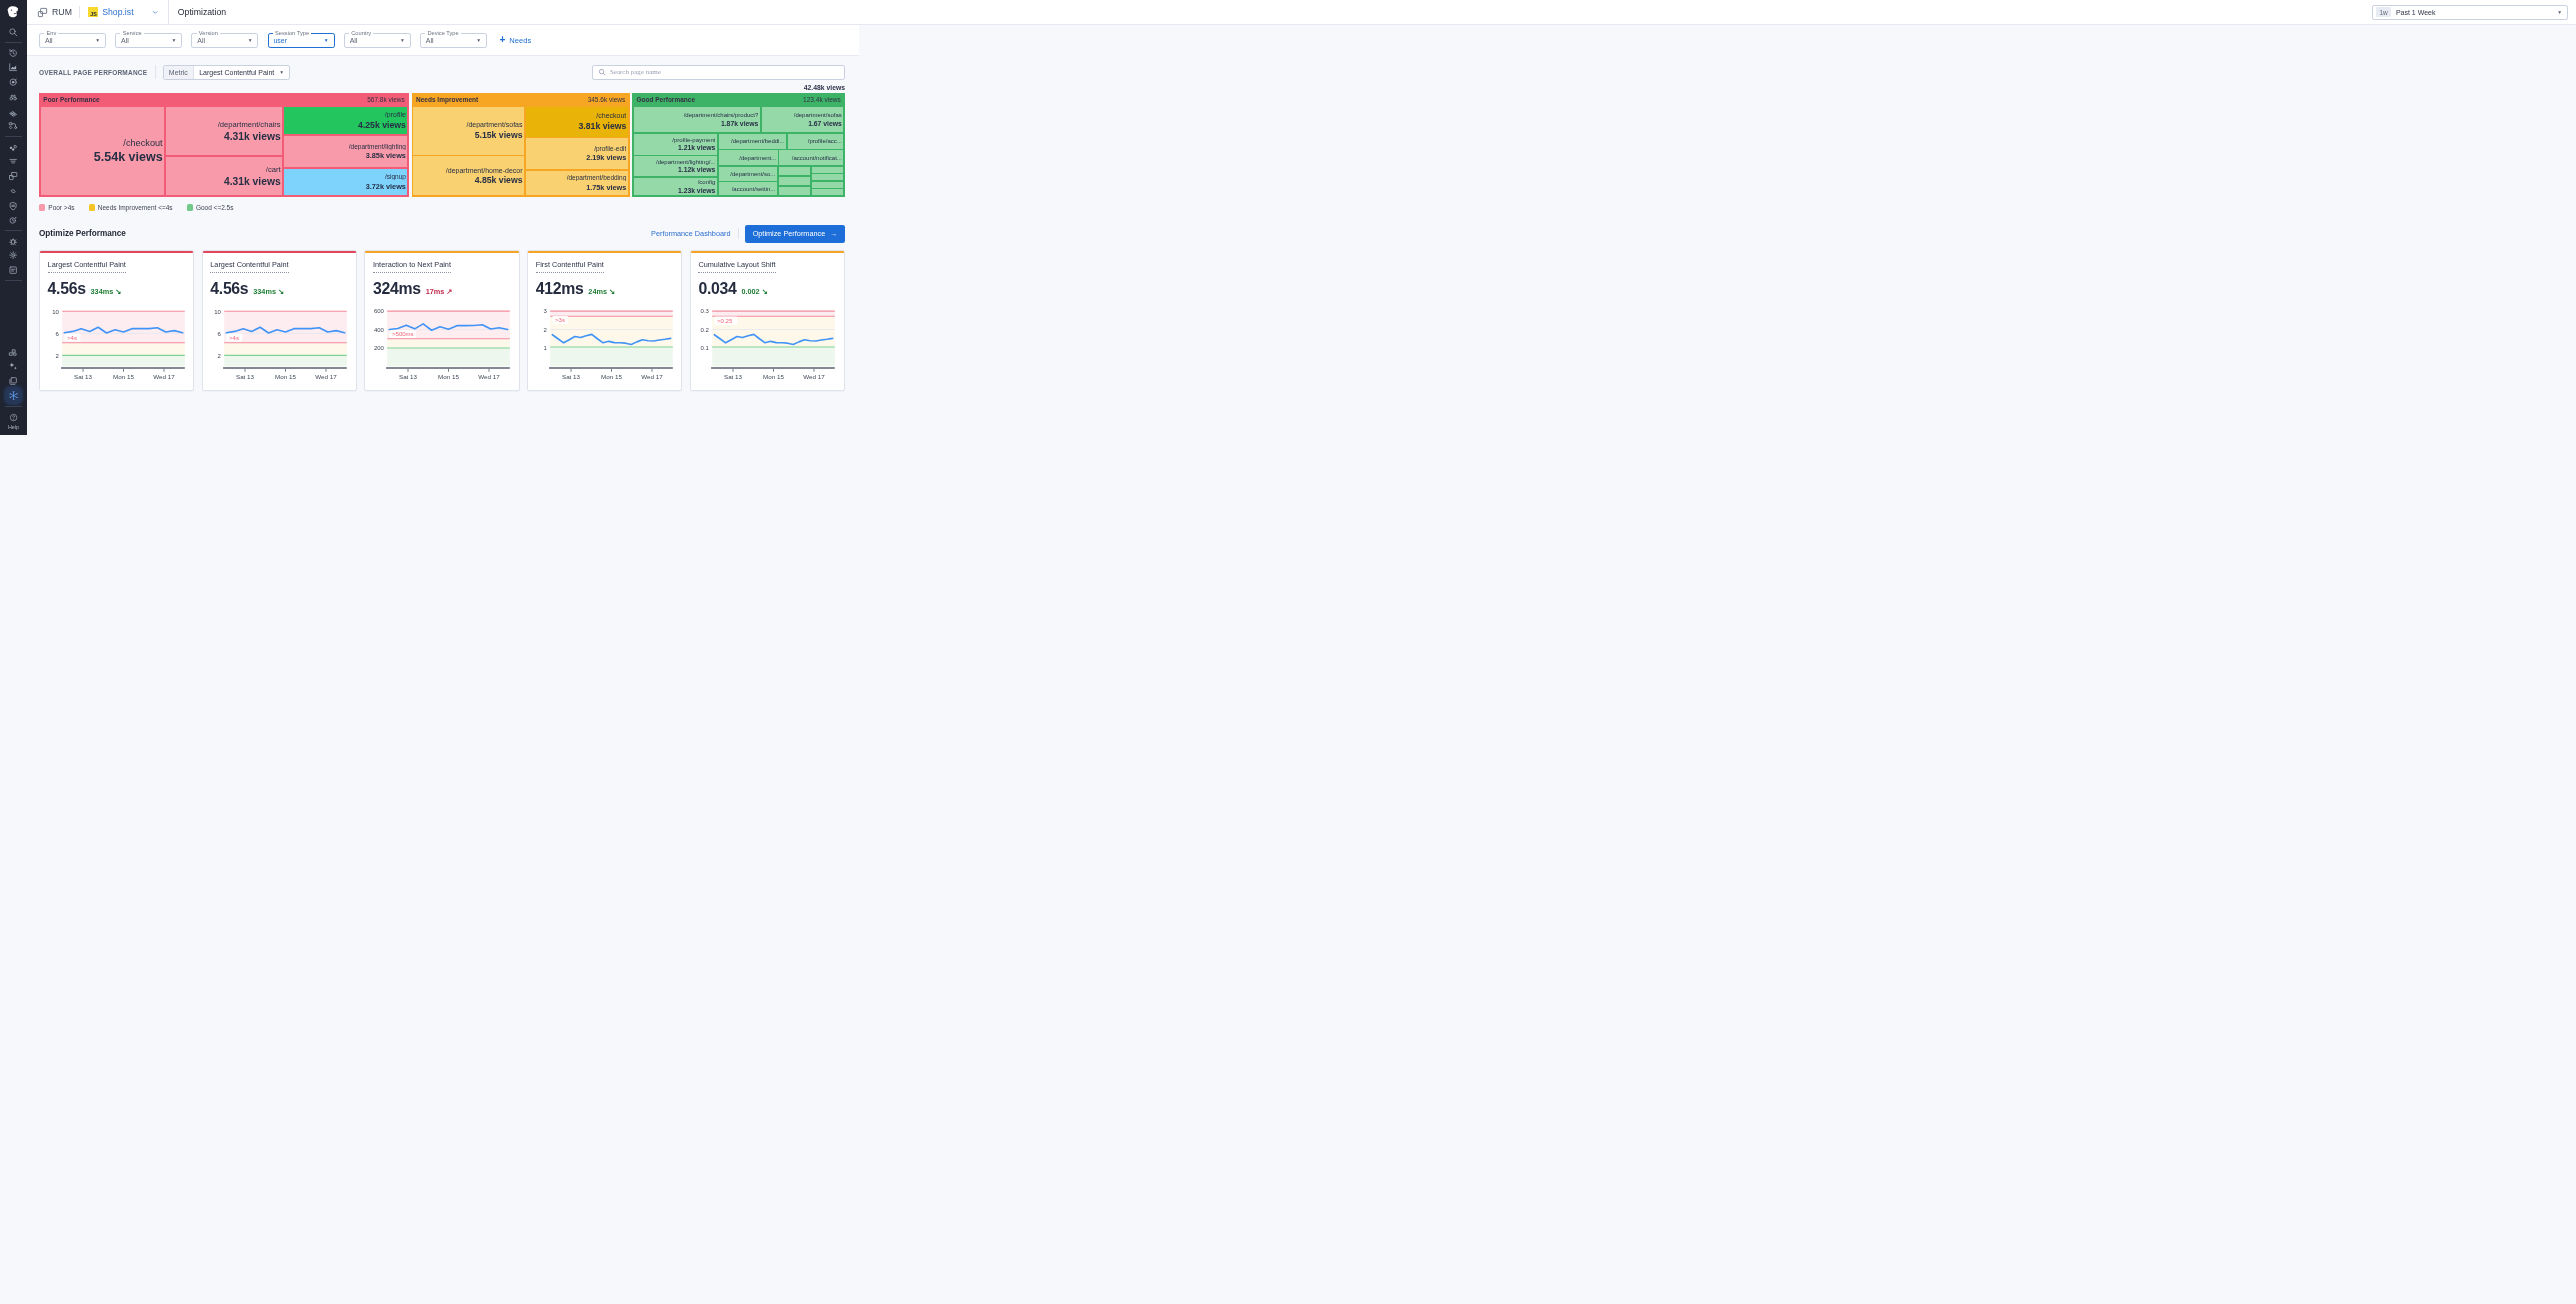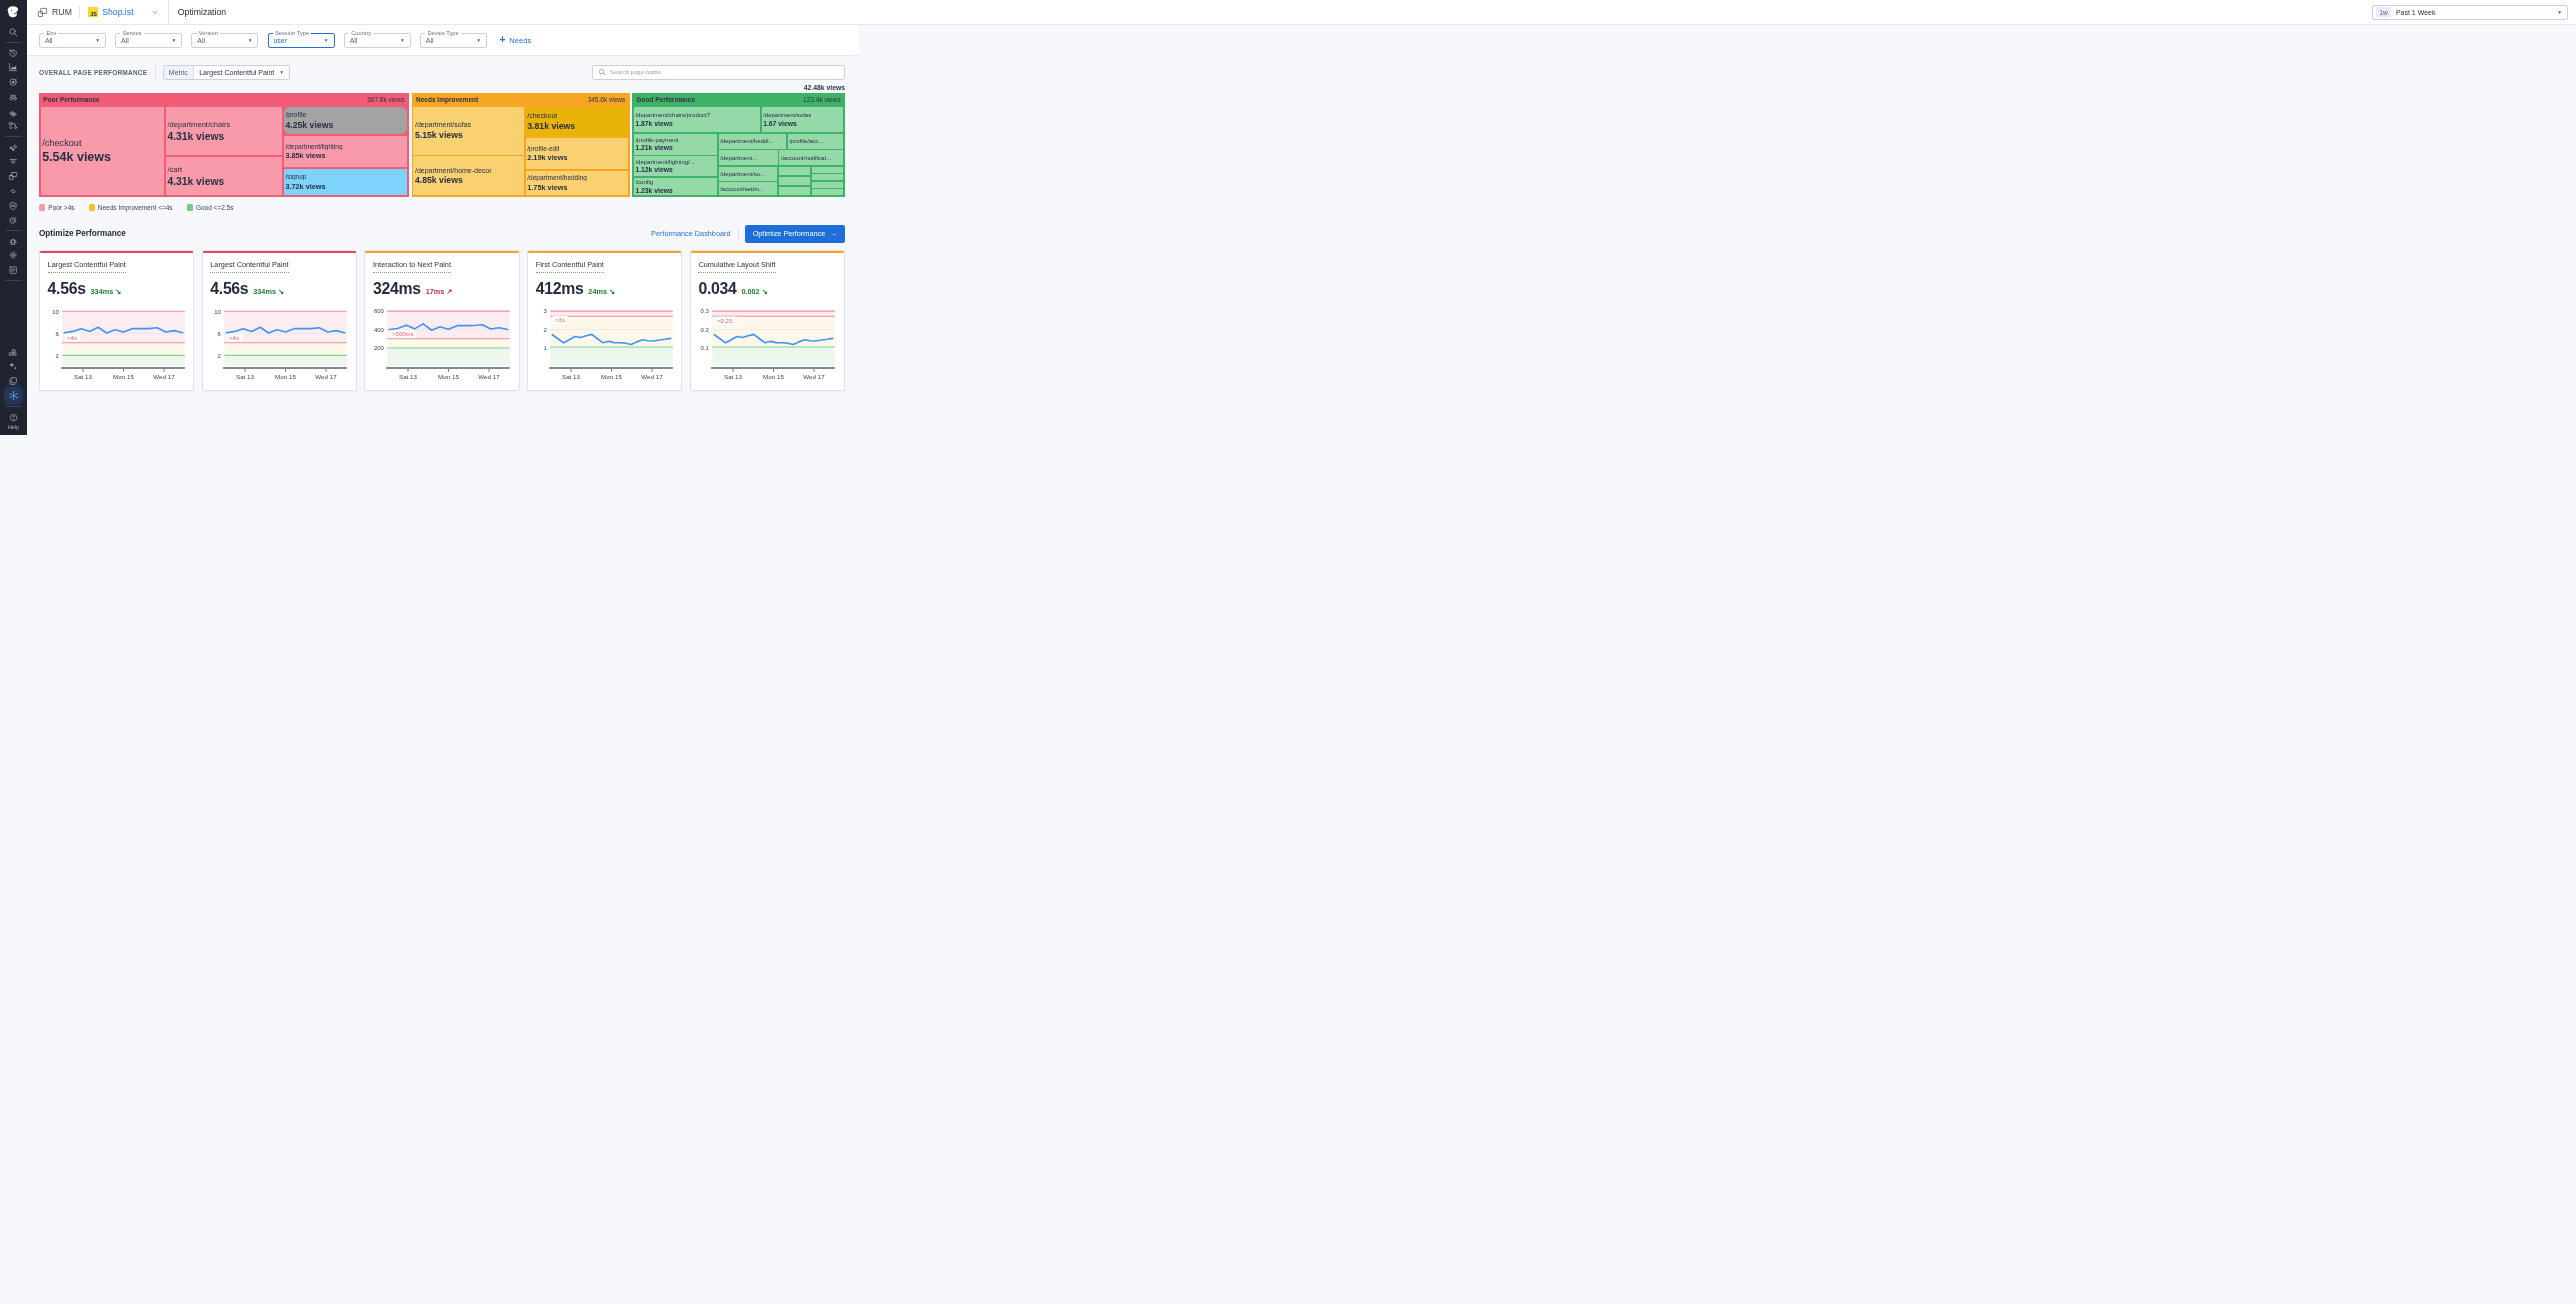--- a/index.html
+++ b/index.html
@@ -70,21 +70,21 @@
 
   
   .treemap { display:flex; gap:2.7px; margin-top:2.2px; height:104px; }
   .tm-section { display:flex; flex-direction:column; }
   .tm-header { height:12px; display:flex; align-items:center; justify-content:space-between; padding:0 4.3px;
     font-size:6.5px; color:#343044; }
   .tm-header .tmh-name { font-weight:bold; }
   .tm-body { flex:1; padding:1.6px; display:flex; gap:1.6px; min-height:0; }
   .tm-col { display:flex; flex-direction:column; gap:1.6px; min-width:0; }
   .tm-row { display:flex; gap:1.6px; min-width:0; min-height:0; }
-  .tm-cell { display:flex; flex-direction:column; align-items:flex-start; justify-content:center; gap:1.6px;
+  .tm-cell { display:flex; flex-direction:column; align-items:flex-end; justify-content:center; gap:1.6px;
     overflow:hidden; text-align:center; color:#272f45; cursor:pointer; min-width:0; min-height:0; padding:0.5px 1.6px; }
   .tm-cell .cname { white-space:nowrap; overflow:hidden; max-width:100%; }
   .tm-cell .cviews { font-weight:bold; white-space:nowrap; }
   .sz-xl .cname{font-size:9.2px;} .sz-xl .cviews{font-size:12.5px;}
   .sz-lg .cname{font-size:7.6px;} .sz-lg .cviews{font-size:10.3px;}
   .sz-md .cname{font-size:7px;} .sz-md .cviews{font-size:8.7px;}
   .sz-sm .cname{font-size:6.5px;} .sz-sm .cviews{font-size:7.3px;}
   .sz-xs .cname{font-size:6px;} .sz-xs .cviews{font-size:6.8px;}
 
   .legend { display:flex; gap:14px; margin-top:7px; align-items:center; }
@@ -393,21 +393,21 @@
             <div class="tm-cell sz-lg" style="flex:56;background:#f89aa9;">
     <span class="cname">/department/chairs</span>
               <span class="cviews">4.31k views</span>
             </div>
             <div class="tm-cell sz-lg" style="flex:44;background:#f89aa9;">
     <span class="cname">/cart</span>
               <span class="cviews">4.31k views</span>
             </div>
           </div>
       <div class="tm-col" style="flex:34;">
-            <div class="tm-cell sz-md" style="flex:32;background:#a3a3a3;border-radius:6px;">
+            <div class="tm-cell sz-md" style="flex:32;background:#22c55e;">
     <span class="cname">/profile</span>
               <span class="cviews">4.25k views</span>
             </div>
             <div class="tm-cell sz-sm" style="flex:37;background:#f89aa9;">
     <span class="cname">/department/lighting</span>
               <span class="cviews">3.85k views</span>
             </div>
             <div class="tm-cell sz-sm" style="flex:31;background:#7dd3fc;">
     <span class="cname">/signup</span>
               <span class="cviews">3.72k views</span>

